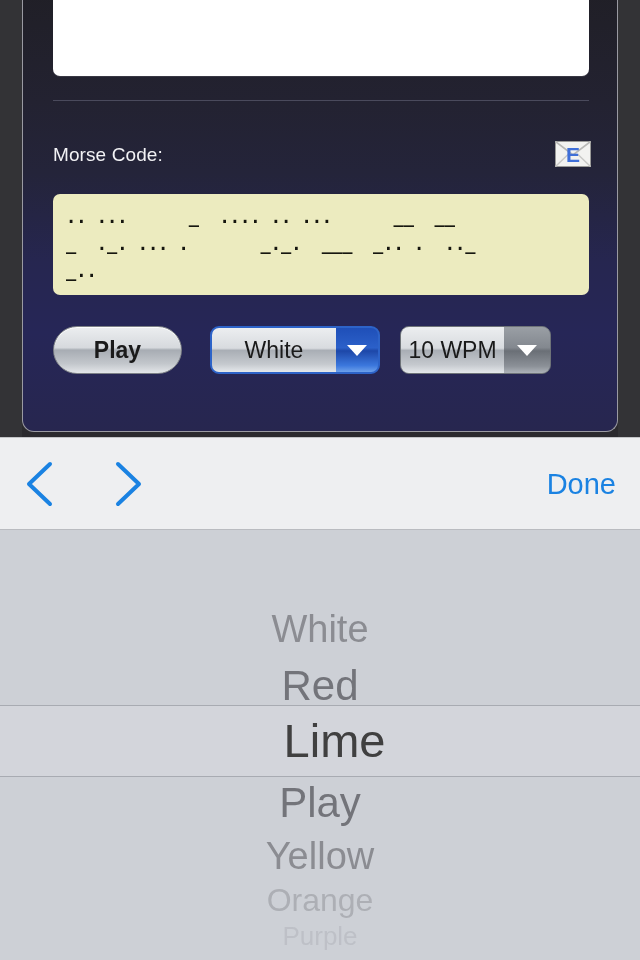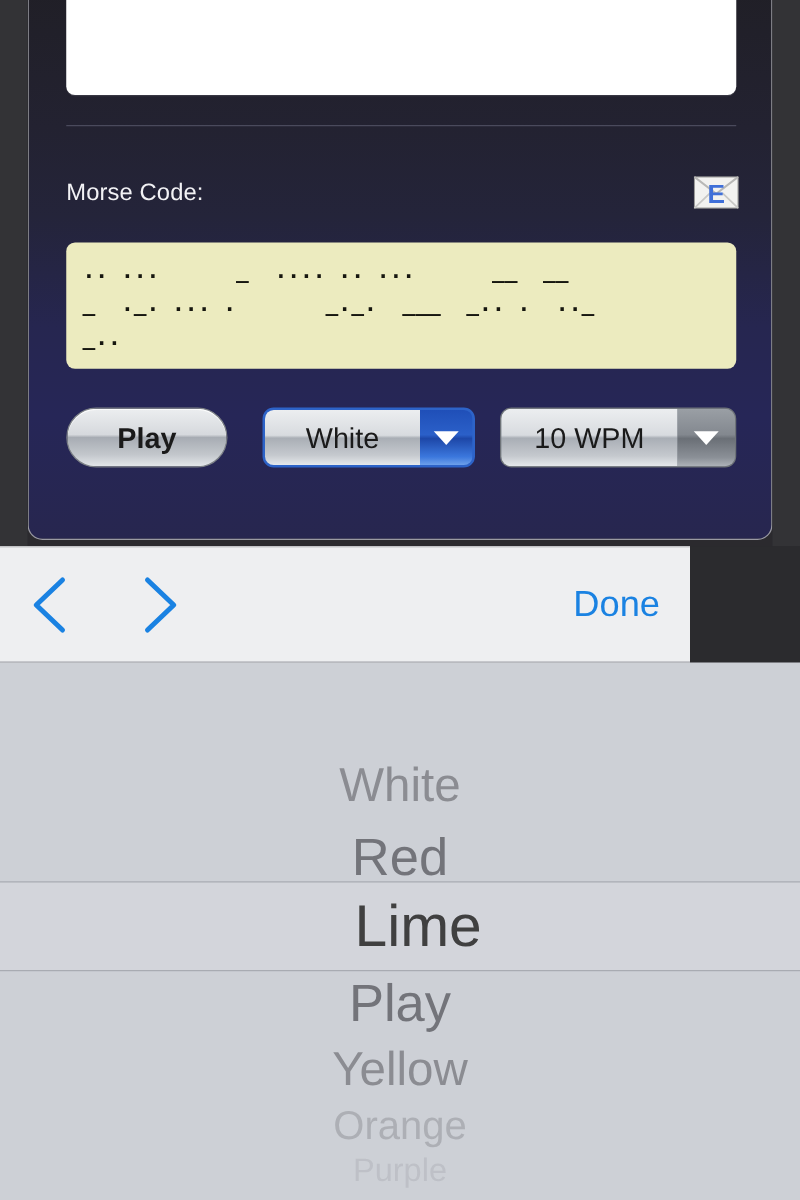--- a/index.html
+++ b/index.html
@@ -181,21 +181,21 @@
     height: 100%;
     display: flex;
     align-items: center;
     justify-content: center;
     background: linear-gradient(to bottom, #1f4fb8 0%, #2b60c9 45%, #1d47a8 52%, #3b77dd 85%, #6da0ea 100%);
   }
 
   
   #wpm-dropdown {
     left: 347px;
-    width: 189px;
+    width: 151px;
     border: 1px solid #6e7378;
     border-radius: 9px;
     background: #808790;
   }
   #wpm-dropdown .dd-text {
     flex: 1;
     height: 100%;
     display: flex;
     align-items: center;
     justify-content: center;
@@ -216,21 +216,21 @@
     border-left: 10px solid transparent;
     border-right: 10px solid transparent;
     border-top: 11px solid #ffffff;
   }
 
   
   #toolbar {
     position: absolute;
     left: 0;
     top: 437px;
-    width: 552px;
+    width: 640px;
     height: 93px;
     background: #eeeff1;
     border-top: 1px solid #c4c5c8;
     border-bottom: 1px solid #b9bbc0;
   }
   .nav-chevron {
     position: absolute;
     top: 50%;
     transform: translateY(-50%);
     width: 46px;

